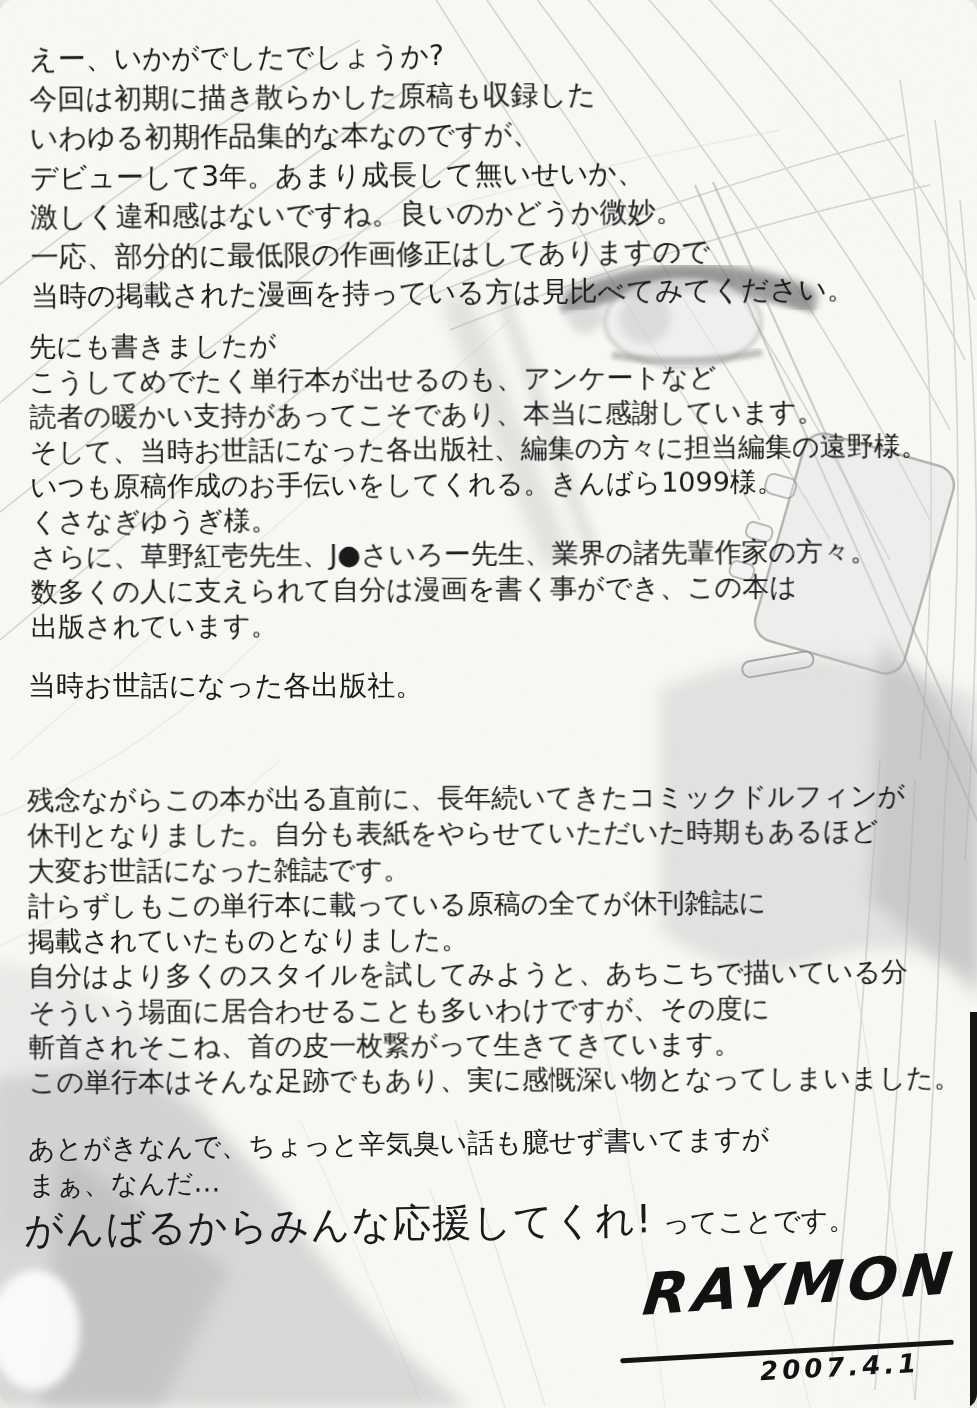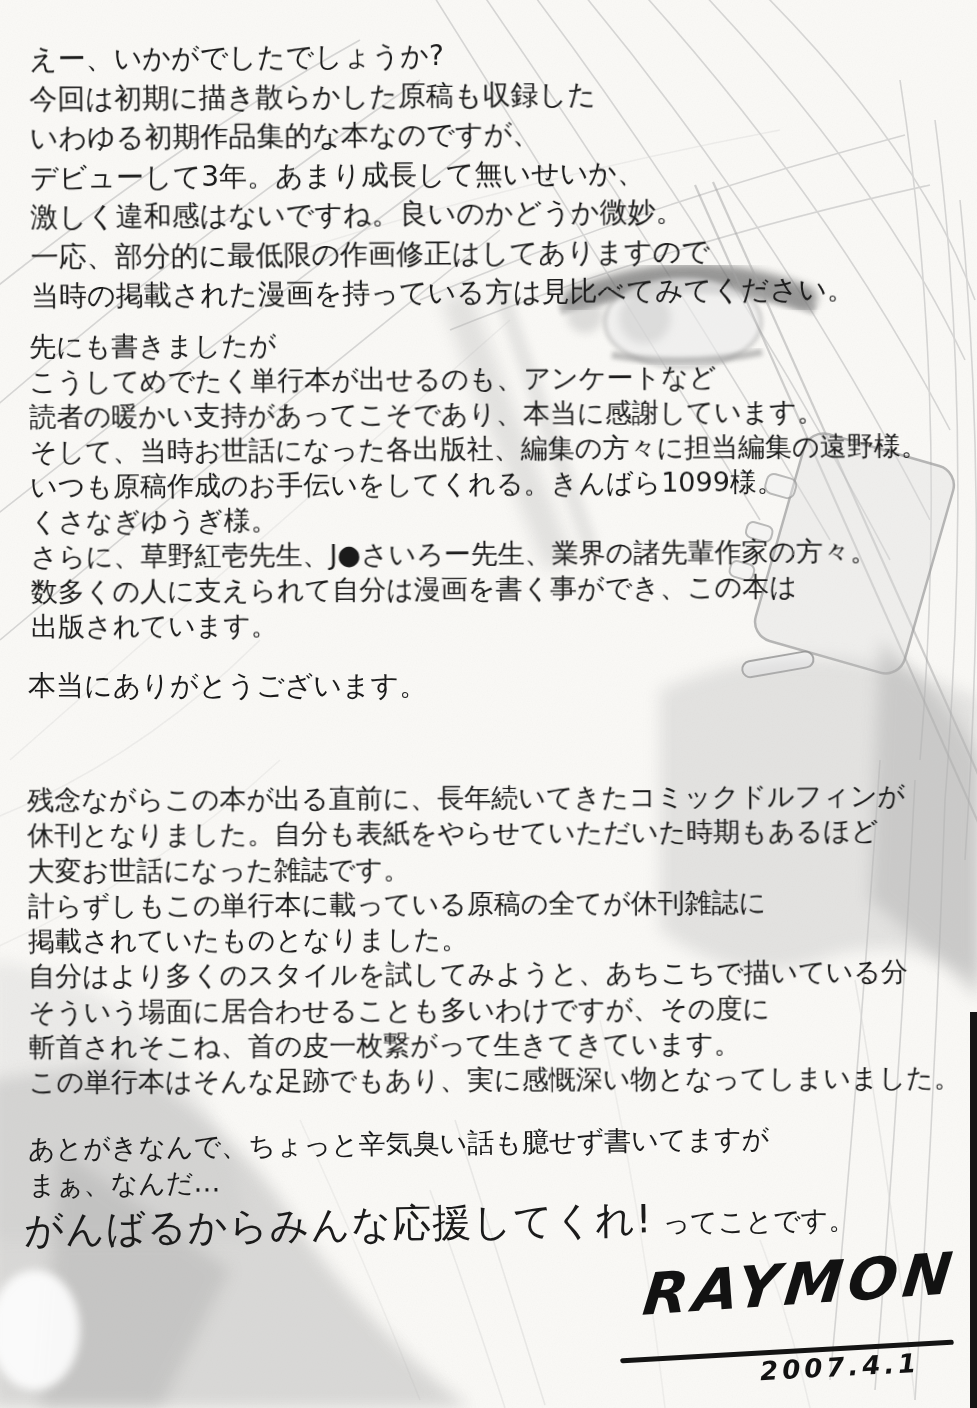--- a/index.html
+++ b/index.html
@@ -1,19 +1,20 @@
 <!DOCTYPE html>
 <html><head>
 <meta charset="utf-8">
 <style>
   html,body{margin:0;padding:0;background:#e8e6e2;}
   .page{
     position:relative;width:977px;height:1408px;overflow:hidden;
     background:#faf9f6;color:#1b1b1b;
     font-family:"DejaVu Sans",sans-serif;
+    border-radius:14px;
   }
   svg.bg{position:absolute;left:0;top:0;width:977px;height:1408px;}
   .block{position:absolute;white-space:nowrap;}
   .block .line{white-space:nowrap;}
   #b1{left:30px;top:36px;font-size:28px;line-height:39.5px;transform:rotate(-0.5deg);}
   #b2{left:30px;top:326px;font-size:27px;line-height:35px;transform:rotate(-0.4deg);}
   #b3{left:28px;top:668px;font-size:28px;line-height:36px;}
   #b4{left:28px;top:780px;font-size:27px;line-height:35.3px;transform:rotate(-0.3deg);}
   #b5{left:28px;top:1126px;font-size:27px;line-height:36px;transform:rotate(-0.8deg);}
   .closing{position:absolute;left:24px;top:1196px;transform:rotate(-1deg);white-space:nowrap;}
@@ -145,21 +146,21 @@
       <div class="line">こうしてめでたく単行本が出せるのも、アンケートなど</div>
       <div class="line">読者の暖かい支持があってこそであり、本当に感謝しています。</div>
       <div class="line">そして、当時お世話になった各出版社、編集の方々に担当編集の遠野様。</div>
       <div class="line">いつも原稿作成のお手伝いをしてくれる。きんばら1099様。</div>
       <div class="line">くさなぎゆうぎ様。</div>
       <div class="line">さらに、草野紅壱先生、J●さいろー先生、業界の諸先輩作家の方々。</div>
       <div class="line">数多くの人に支えられて自分は漫画を書く事ができ、この本は</div>
       <div class="line">出版されています。</div>
     </div>
   <div id="b3" class="block">
-      <div class="line">本当にありがとうございます。</div>
+      <div class="line">当時お世話になった各出版社。</div>
     </div>
   <div id="b4" class="block">
       <div class="line">残念ながらこの本が出る直前に、長年続いてきたコミックドルフィンが</div>
       <div class="line">休刊となりました。自分も表紙をやらせていただいた時期もあるほど</div>
       <div class="line">大変お世話になった雑誌です。</div>
       <div class="line">計らずしもこの単行本に載っている原稿の全てが休刊雑誌に</div>
       <div class="line">掲載されていたものとなりました。</div>
       <div class="line">自分はより多くのスタイルを試してみようと、あちこちで描いている分</div>
       <div class="line">そういう場面に居合わせることも多いわけですが、その度に</div>
       <div class="line">斬首されそこね、首の皮一枚繋がって生きてきています。</div>

